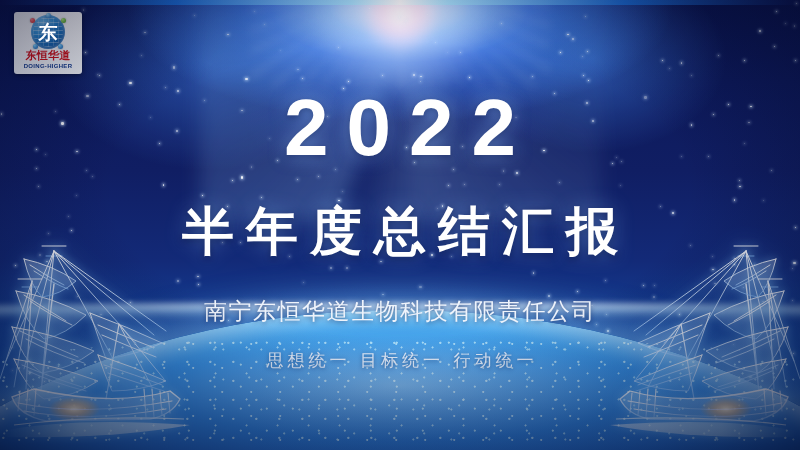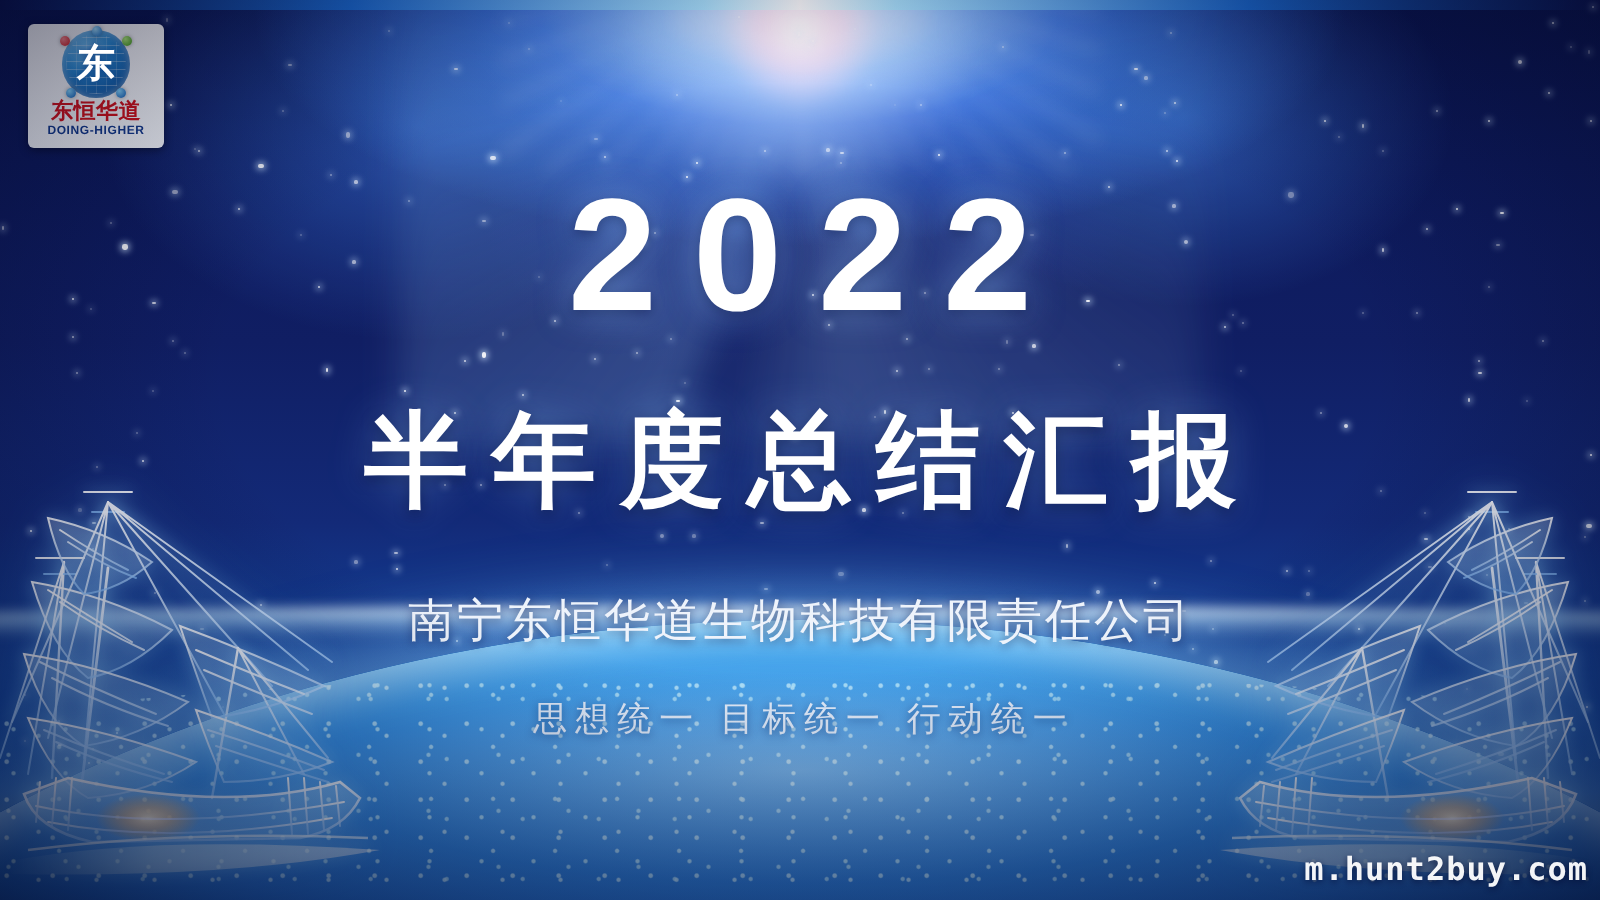--- a/index.html
+++ b/index.html
@@ -581,14 +581,13 @@
     </svg>
   </div>
 
   <div class="year">2022</div>
   <div class="heading">半年度总结汇报</div>
   <div class="company">南宁东恒华道生物科技有限责任公司</div>
   <div class="slogan">思想统一  目标统一  行动统一</div>
 
   <div class="vignette"></div>
 
-  <div class="watermark">m.hunt2buy.com</div>
 </div>
 
 </body></html>

